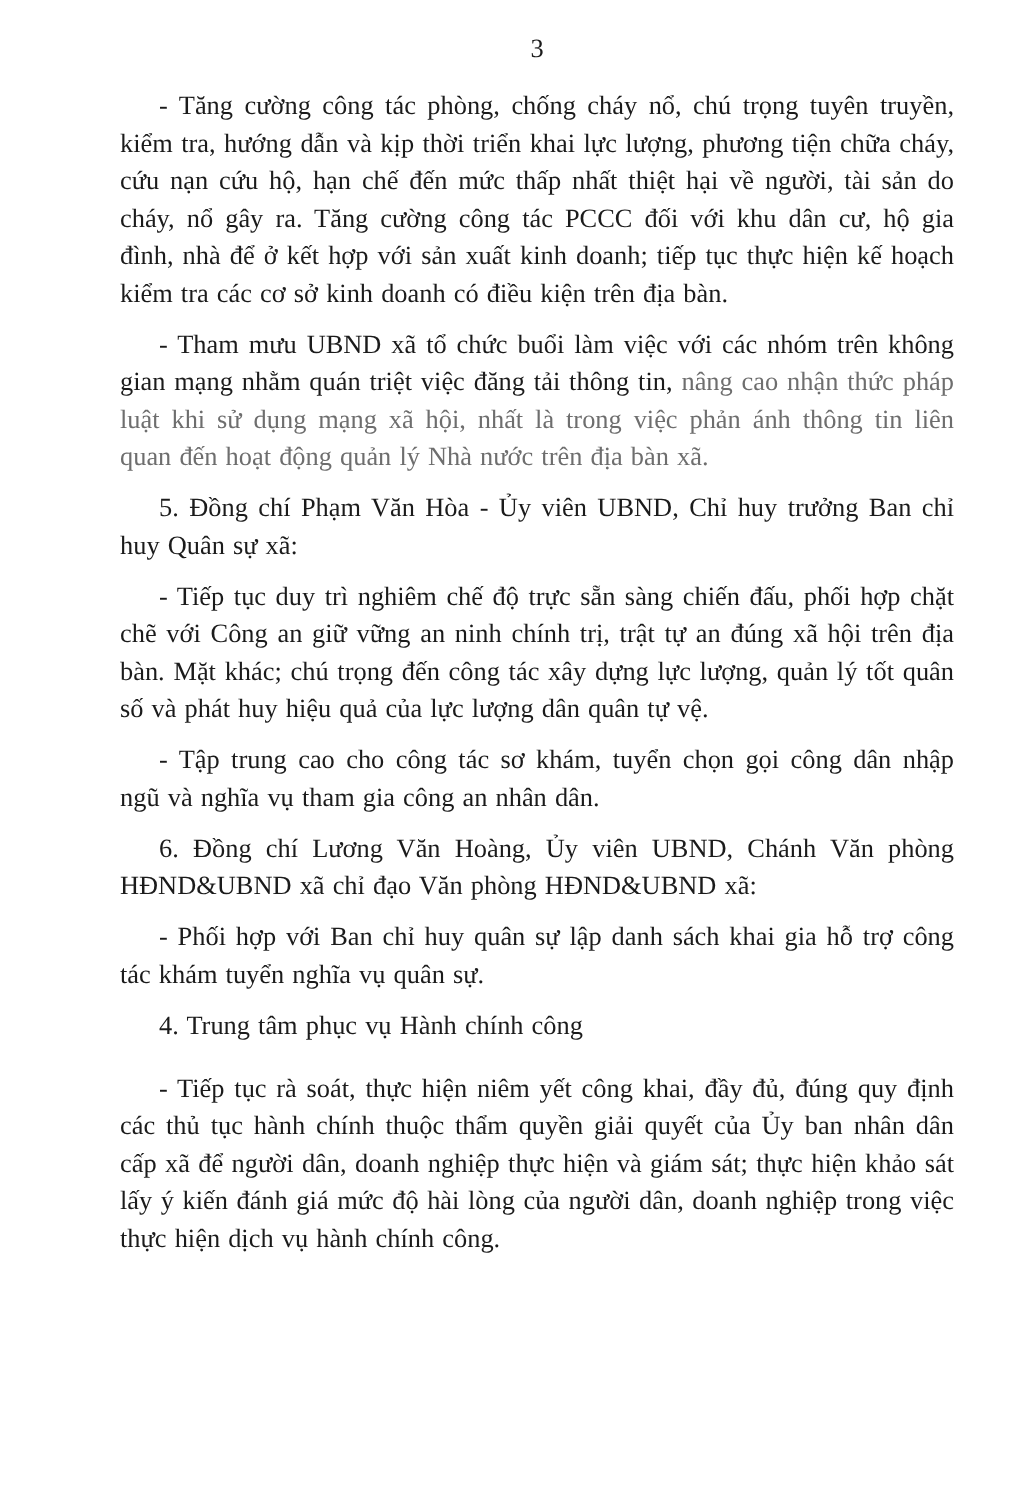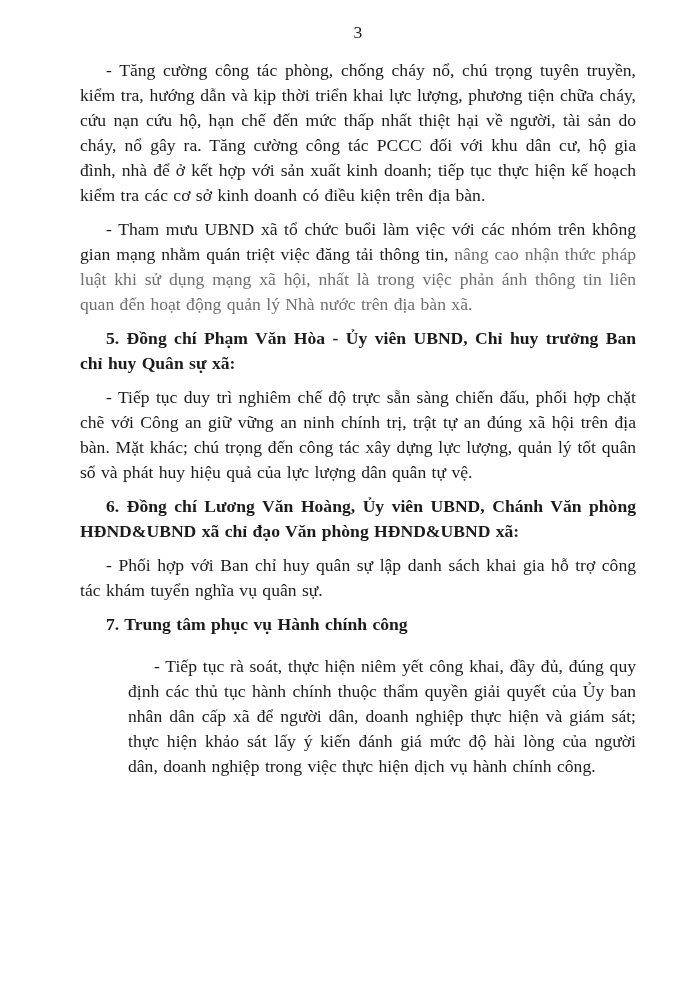--- a/index.html
+++ b/index.html
@@ -27,26 +27,25 @@
     margin: 0 0 13px 0;
     color: #1b1b1b;
   }
   .para {
     margin: 9px 0 0 0;
     text-align: justify;
     text-indent: 26px;
     word-spacing: 1px;
   }
   .para.heading {
-    font-weight: bold;
+    font-weight: normal;
     text-align: justify;
   }
   .para.extra-gap {
     margin-top: 17px;
-    margin-left: 48px;
   }
   .muted-ink {
     color: #6e6e6e;
   }
 </style>
 </head>
 <body>
 
 <div class="page">
 
@@ -54,22 +53,23 @@
 
   <p class="para">- Tăng cường công tác phòng, chống cháy nổ, chú trọng tuyên truyền, kiểm tra, hướng dẫn và kịp thời triển khai lực lượng, phương tiện chữa cháy, cứu nạn cứu hộ, hạn chế đến mức thấp nhất thiệt hại về người, tài sản do cháy, nổ gây ra. Tăng cường công tác PCCC đối với khu dân cư, hộ gia đình, nhà để ở kết hợp với sản xuất kinh doanh; tiếp tục thực hiện kế hoạch kiểm tra các cơ sở kinh doanh có điều kiện trên địa bàn.</p>
 
   <p class="para"><span>- Tham mưu UBND xã tổ chức buổi làm việc với các nhóm trên không gian mạng nhằm quán triệt việc đăng tải thông tin, </span><span class="muted-ink">nâng cao nhận thức pháp luật khi sử dụng mạng xã hội, nhất là trong việc phản ánh thông tin liên quan đến hoạt động quản lý Nhà nước trên địa bàn xã.</span></p>
 
 
   <p class="para heading">5. Đồng chí Phạm Văn Hòa - Ủy viên UBND, Chỉ huy trưởng Ban chỉ huy Quân sự xã:</p>
 
   <p class="para">- Tiếp tục duy trì nghiêm chế độ trực sẵn sàng chiến đấu, phối hợp chặt chẽ với Công an giữ vững an ninh chính trị, trật tự an đúng xã hội trên địa bàn. Mặt khác; chú trọng đến công tác xây dựng lực lượng, quản lý tốt quân số và phát huy hiệu quả của lực lượng dân quân tự vệ.</p>
 
+  <p class="para">- Tập trung cao cho công tác sơ khám, tuyển chọn gọi công dân nhập ngũ và nghĩa vụ tham gia công an nhân dân.</p>
 
   <p class="para heading">6. Đồng chí Lương Văn Hoàng, Ủy viên UBND, Chánh Văn phòng HĐND&amp;UBND xã chỉ đạo Văn phòng HĐND&amp;UBND xã:</p>
 
   <p class="para">- Phối hợp với Ban chỉ huy quân sự lập danh sách khai gia hỗ trợ công tác khám tuyển nghĩa vụ quân sự.</p>
 
-  <p class="para heading">7. Trung tâm phục vụ Hành chính công</p>
+  <p class="para heading">4. Trung tâm phục vụ Hành chính công</p>
 
   <p class="para extra-gap">- Tiếp tục rà soát, thực hiện niêm yết công khai, đầy đủ, đúng quy định các thủ tục hành chính thuộc thẩm quyền giải quyết của Ủy ban nhân dân cấp xã để người dân, doanh nghiệp thực hiện và giám sát; thực hiện khảo sát lấy ý kiến đánh giá mức độ hài lòng của người dân, doanh nghiệp trong việc thực hiện dịch vụ hành chính công.</p>
 
 </div>
 
 </body></html>

